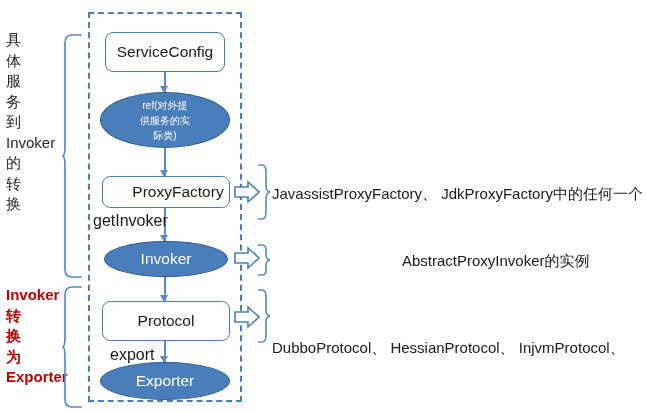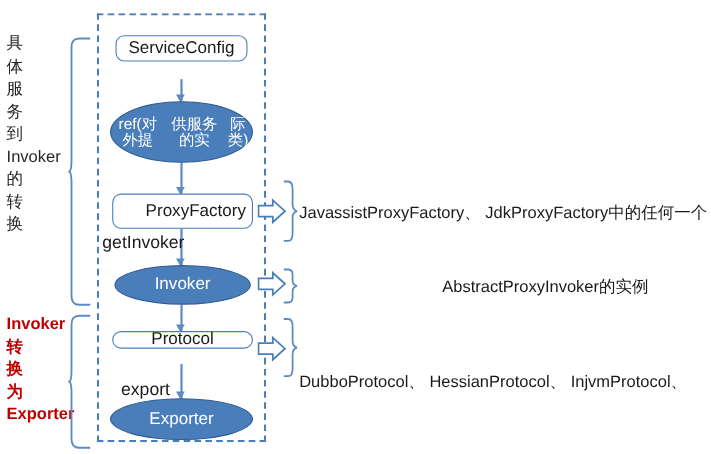--- a/index.html
+++ b/index.html
@@ -49,30 +49,30 @@
     font-size:15.5px;
   }
   .ellipse{
     background:#4a7ebb;
     border:1.4px solid #2f5c90;
     border-radius:50%;
     color:#ffffff;
     font-size:15.5px;
   }
   .ellipse.multi{
-    font-size:14px;
+    font-size:10px;
     line-height:15px;
-    flex-direction:row;
-  }
-
-  #node-serviceconfig{ left:105px; top:32px;  width:120px; height:24px; }
+    flex-direction:column;
+  }
+
+  #node-serviceconfig{ left:105px; top:32px;  width:120px; height:40px; }
   #node-ref{          left:100px; top:92px;  width:130px; height:56px; }
   #node-proxyfactory{ left:102px; top:176px; width:128px; height:32px;padding-left:24px; }
   #node-invoker{      left:104px; top:241px; width:124px; height:36px; }
-  #node-protocol{     left:102px; top:301px; width:128px; height:16px; }
+  #node-protocol{     left:102px; top:301px; width:128px; height:40px; }
   #node-exporter{     left:100px; top:362px; width:130px; height:38px; }
 
   
   .conn{
     position:absolute;
     width:1.6px;
     background:#5b8ac4;
   }
   .conn::after{
     content:"";

